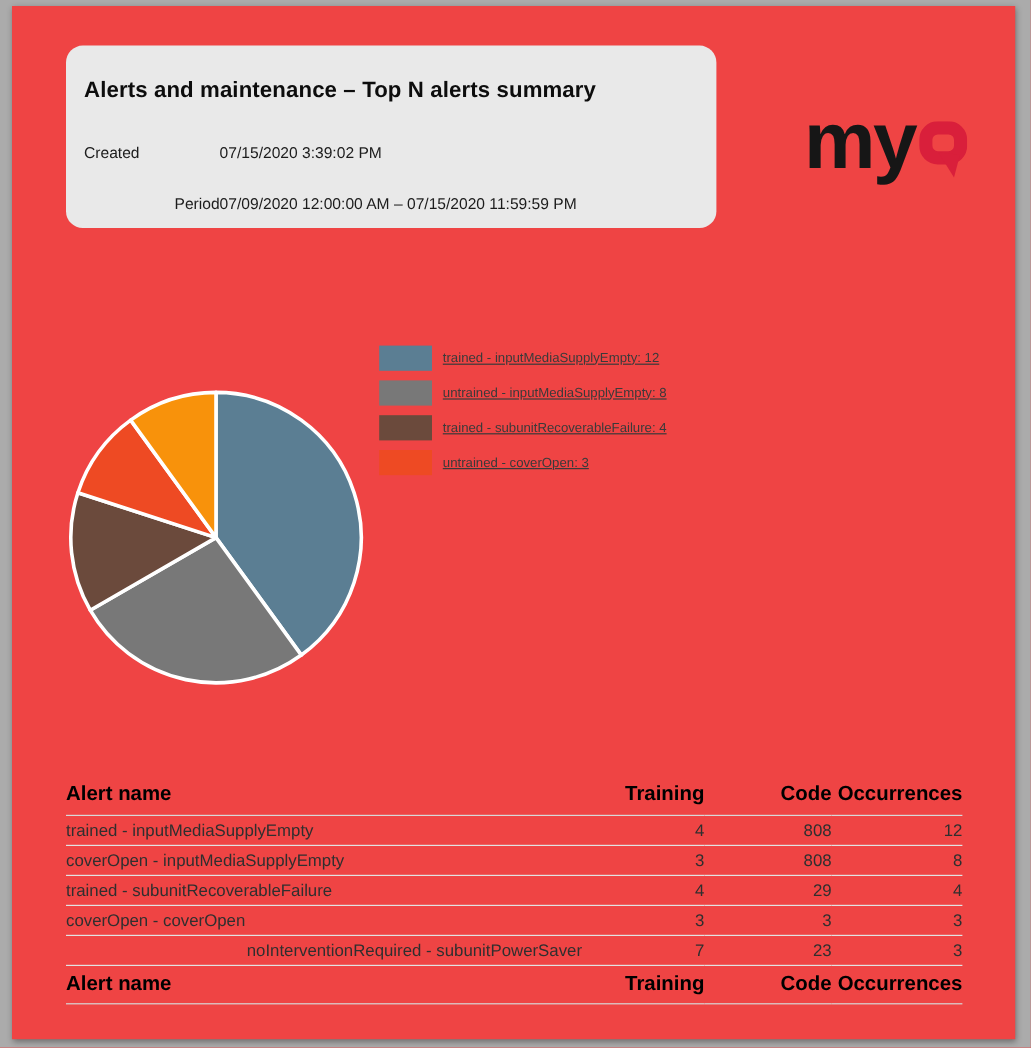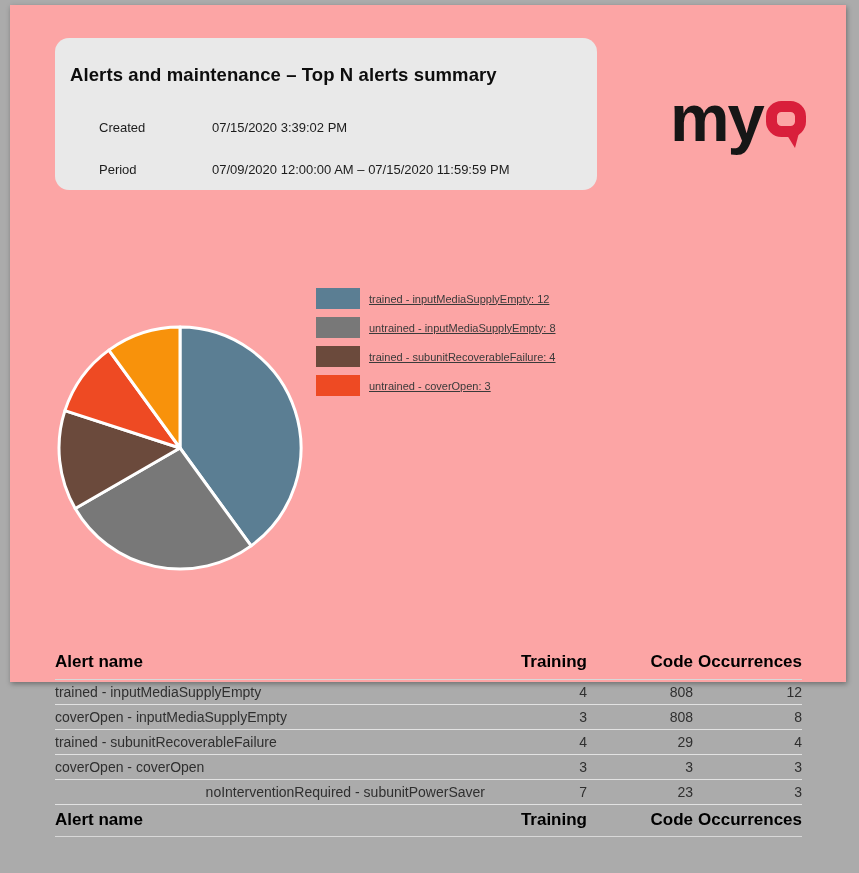--- a/index.html
+++ b/index.html
@@ -6,22 +6,22 @@
   body {
     width: 859px; height: 873px;
     background: #ababab;
     font-family: "Liberation Sans", sans-serif;
     position: relative;
     overflow: hidden;
   }
   .page {
     position: absolute;
     left: 10px; top: 5px;
-    width: 836px; height: 677px;
-    background: #fca5a5;
+    width: 836px; height: 861px;
+    background: #ef4444;
     box-shadow: 1px 2px 5px rgba(0,0,0,0.35);
   }
   
   .header-card {
     position: absolute;
     left: 45px; top: 33px;
     width: 542px; height: 152px;
     background: #e9e9e9;
     border-radius: 14px;
   }
@@ -34,22 +34,22 @@
     letter-spacing: 0.1px;
   }
   .meta-row {
     position: absolute;
     left: 15px;
     display: flex;
     font-size: 13px;
     color: #1c1c1c;
   }
   .meta-row.created { top: 82px; }
-  .meta-row.period  { top: 124px; }
-  .meta-label { width: 113px; flex: 0 0 113px; margin-left: 29px; }
+  .meta-row.period  { top: 124px; text-align: right; }
+  .meta-label { width: 113px; flex: 0 0 113px; }
   .meta-value { white-space: nowrap; }
   
   .logo {
     position: absolute;
     left: 660px; top: 82px;
     display: flex;
     align-items: flex-start;
   }
   .logo-my {
     font-size: 67px;

